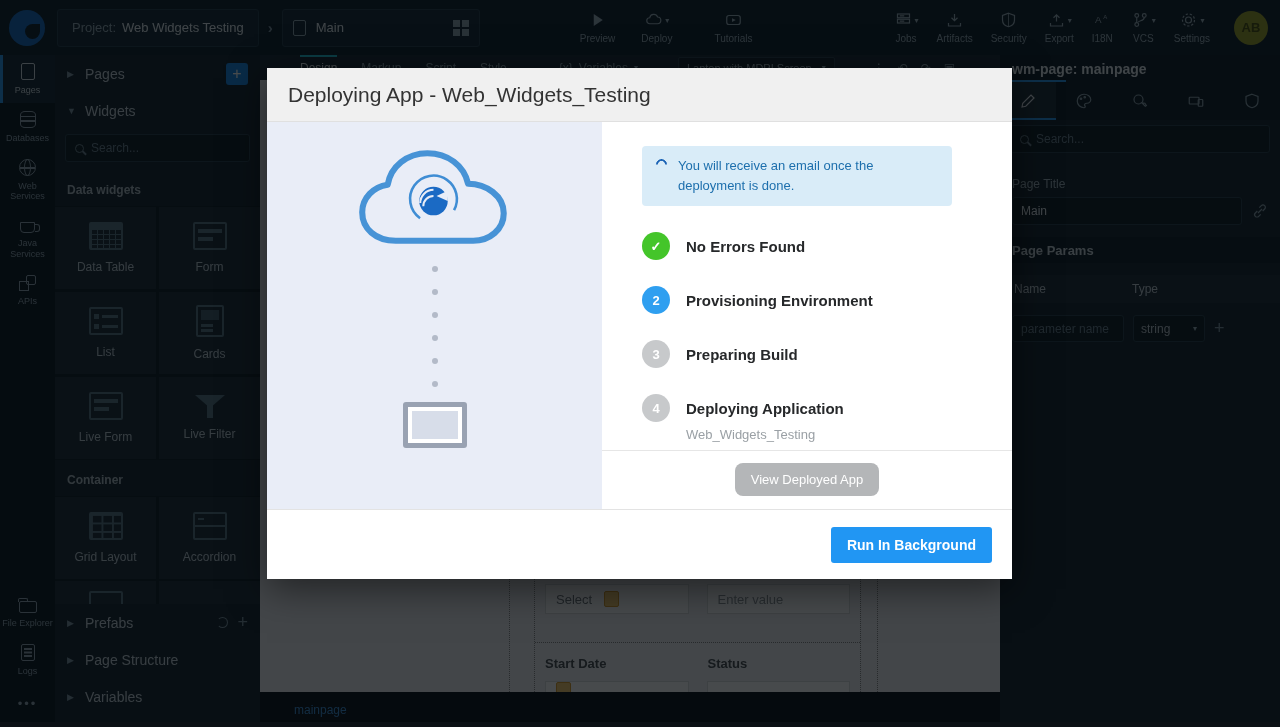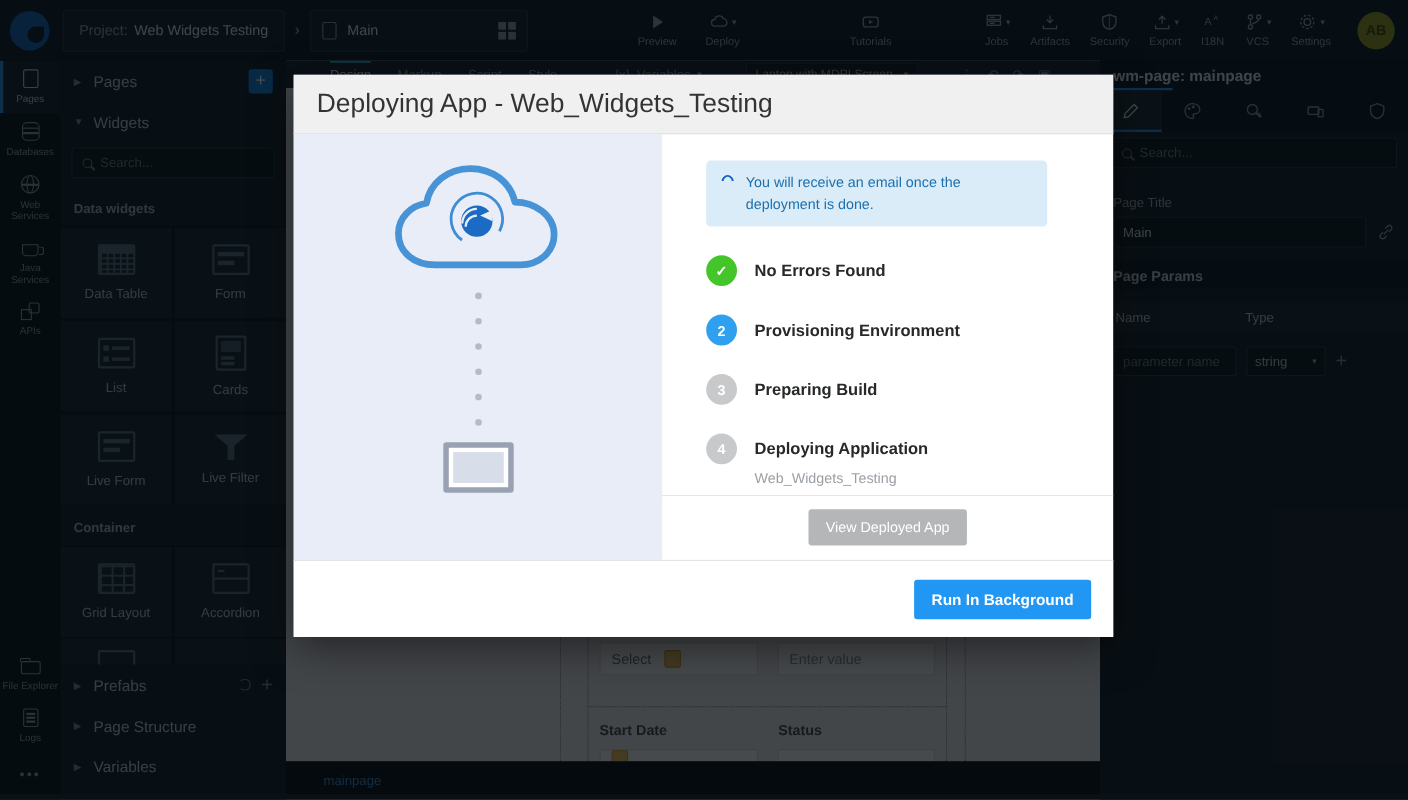--- a/index.html
+++ b/index.html
@@ -17,21 +17,21 @@
   .main-tab { width:198px; height:38px; background:#1c2e3b; border:1px solid #2b4350; border-radius:3px; display:flex; align-items:center; padding:0 10px; gap:10px; }
   .pg-ico { width:13px; height:16px; border:1.5px solid #8fa5b1; border-radius:2px; }
   .main-tab-label { color:#dfe7ec; font-size:13px; flex:1; }
   .grid-ico { display:grid; grid-template-columns:7px 7px; gap:2px; }
   .grid-ico i { width:7px; height:7px; background:#8fa5b1; }
   .tb-item { display:flex; flex-direction:column; align-items:center; gap:4px; font-size:10px; color:#9cb0bb; cursor:pointer; }
   .tb-item svg { width:19px; height:18px; stroke:currentColor; fill:none; stroke-width:1.6; }
   .icon-row { display:flex; align-items:center; gap:2px; }
   .caret { font-size:8px; color:#9cb0bb; }
   .grp-mid { display:flex; gap:26px; margin-left:100px; }
-  .tutorials { margin-left:100px; }
+  .tutorials { margin-left:42px; }
   .grp-right { margin-left:auto; display:flex; gap:18px; align-items:center; margin-right:12px; }
   .avatar { width:34px; height:34px; border-radius:50%; background:#9aa02c; color:#4d5214; font-weight:bold; font-size:13px; display:flex; align-items:center; justify-content:center; margin-left:6px; }
 
   
   .rail { position:absolute; left:0; top:55px; width:55px; bottom:0; background:#111d26; display:flex; flex-direction:column; align-items:center; z-index:1; }
   .rail-item { width:55px; padding:8px 2px 7px; display:flex; flex-direction:column; align-items:center; gap:5px; color:#93a7b3; font-size:9px; text-align:center; line-height:1.2; cursor:pointer; }
   .rail-item.active { background:#1b2c39; box-shadow:inset 3px 0 0 #2e9bf0; color:#cfdbe2; }
   .rail-spacer { flex:1; }
   .rail-dots { color:#93a7b3; font-size:13px; letter-spacing:2px; padding:12px 0 16px; }
   .ri { position:relative; width:17px; height:14px; border:1.5px solid currentColor; border-radius:2px; }
@@ -119,37 +119,37 @@
   .rp-sec { margin-top:12px; height:26px; background:#15232d; display:flex; align-items:center; padding:0 12px; font-size:13px; font-weight:bold; color:#c6d1d8; }
   .rp-thead { display:flex; background:#20303c; margin-top:12px; height:28px; align-items:center; padding:0 14px; font-size:12px; color:#c0cbd3; }
   .rp-thead .c1 { width:118px; }
   .rp-params-row { display:flex; align-items:center; gap:9px; padding:12px 12px; }
   .param-input { width:112px; height:27px; background:#132028; border:1px solid #2b4250; border-radius:3px; color:#c3ced6; font-size:12px; padding:0 8px; font-family:inherit; outline:none; }
   .type-select { width:72px; height:27px; border:1px solid #2b4250; background:#132028; border-radius:3px; color:#b9c4cc; font-size:12px; display:flex; align-items:center; justify-content:space-between; padding:0 7px; cursor:pointer; }
 
   
   .overlay { position:absolute; inset:0; background:rgba(2,5,8,0.72); z-index:40; }
   .modal { position:absolute; left:267px; top:68px; width:745px; height:511px; background:#fff; z-index:50; box-shadow:0 10px 36px rgba(0,0,0,.5); display:flex; flex-direction:column; }
-  .modal-header { height:54px; flex:0 0 auto; background:#f0f0f0; border-bottom:1px solid #e0e0e0; display:flex; align-items:center; padding:0 21px; font-size:24px; color:#333; }
+  .modal-header { height:54px; flex:0 0 auto; background:#f0f0f0; border-bottom:1px solid #e0e0e0; display:flex; align-items:center; padding:0 21px; font-size:21px; color:#333; }
   .modal-body { flex:1; display:flex; min-height:0; }
   .mb-left { width:335px; flex:0 0 auto; background:#e9edf7; display:flex; flex-direction:column; align-items:center; padding-top:20px; }
   .dots { display:flex; flex-direction:column; align-items:center; gap:17px; margin-top:12px; }
   .dot { width:6px; height:6px; border-radius:50%; background:#b3bac8; }
   .monitor { margin-top:15px; width:64px; height:46px; border:5px solid #99a2b2; border-radius:3px; background:#fff; display:flex; }
   .monitor-screen { margin:4px; flex:1; background:#d7dde9; }
   .mb-right { flex:1; position:relative; padding:24px 60px 0 40px; }
   .info-box { background:#d9ecf8; border-radius:4px; padding:10px 14px; display:flex; gap:11px; font-size:13px; color:#1d6fad; line-height:1.55; }
   .spinner { margin-top:3px; flex:0 0 auto; width:11px; height:11px; border:2.5px solid #1b63b5; border-radius:50%; border-bottom-color:transparent; border-left-color:transparent; transform:rotate(-45deg); }
   .step { display:flex; align-items:center; gap:16px; margin-top:26px; }
   .step-circle { flex:0 0 auto; width:28px; height:28px; border-radius:50%; color:#fff; font-size:13px; display:flex; align-items:center; justify-content:center; font-weight:bold; }
   .step-circle.done { background:#44c52a; } .step-circle.active { background:#2f9ff0; } .step-circle.pending { background:#c7c9cb; }
   .step-title { font-size:15px; font-weight:bold; color:#26282a; }
   .step-sub { margin:5px 0 0 44px; font-size:13px; color:#9aa0a5; }
   .vd-area { position:absolute; left:0; right:0; bottom:0; border-top:1px solid #e6e6e6; padding:12px 0 13px; text-align:center; }
-  .vd-btn { background:#b4b6b8; color:#fff; border:none; border-radius:3px; font-size:13px; padding:9px 16px; font-family:inherit; }
+  .vd-btn { background:#b4b6b8; color:#fff; border:none; border-radius:8px; font-size:13px; padding:9px 16px; font-family:inherit; }
   .modal-footer { height:70px; flex:0 0 auto; border-top:1px solid #e3e3e3; display:flex; align-items:center; justify-content:flex-end; padding-right:20px; background:#fff; }
   .run-btn { background:#2196f3; color:#fff; border:none; border-radius:3px; font-size:14px; font-weight:bold; padding:10px 16px; cursor:pointer; font-family:inherit; }
 </style>
 </head>
 <body>
 
 <div class="app">
 
   <div class="topbar">
     <div class="logo"></div>

